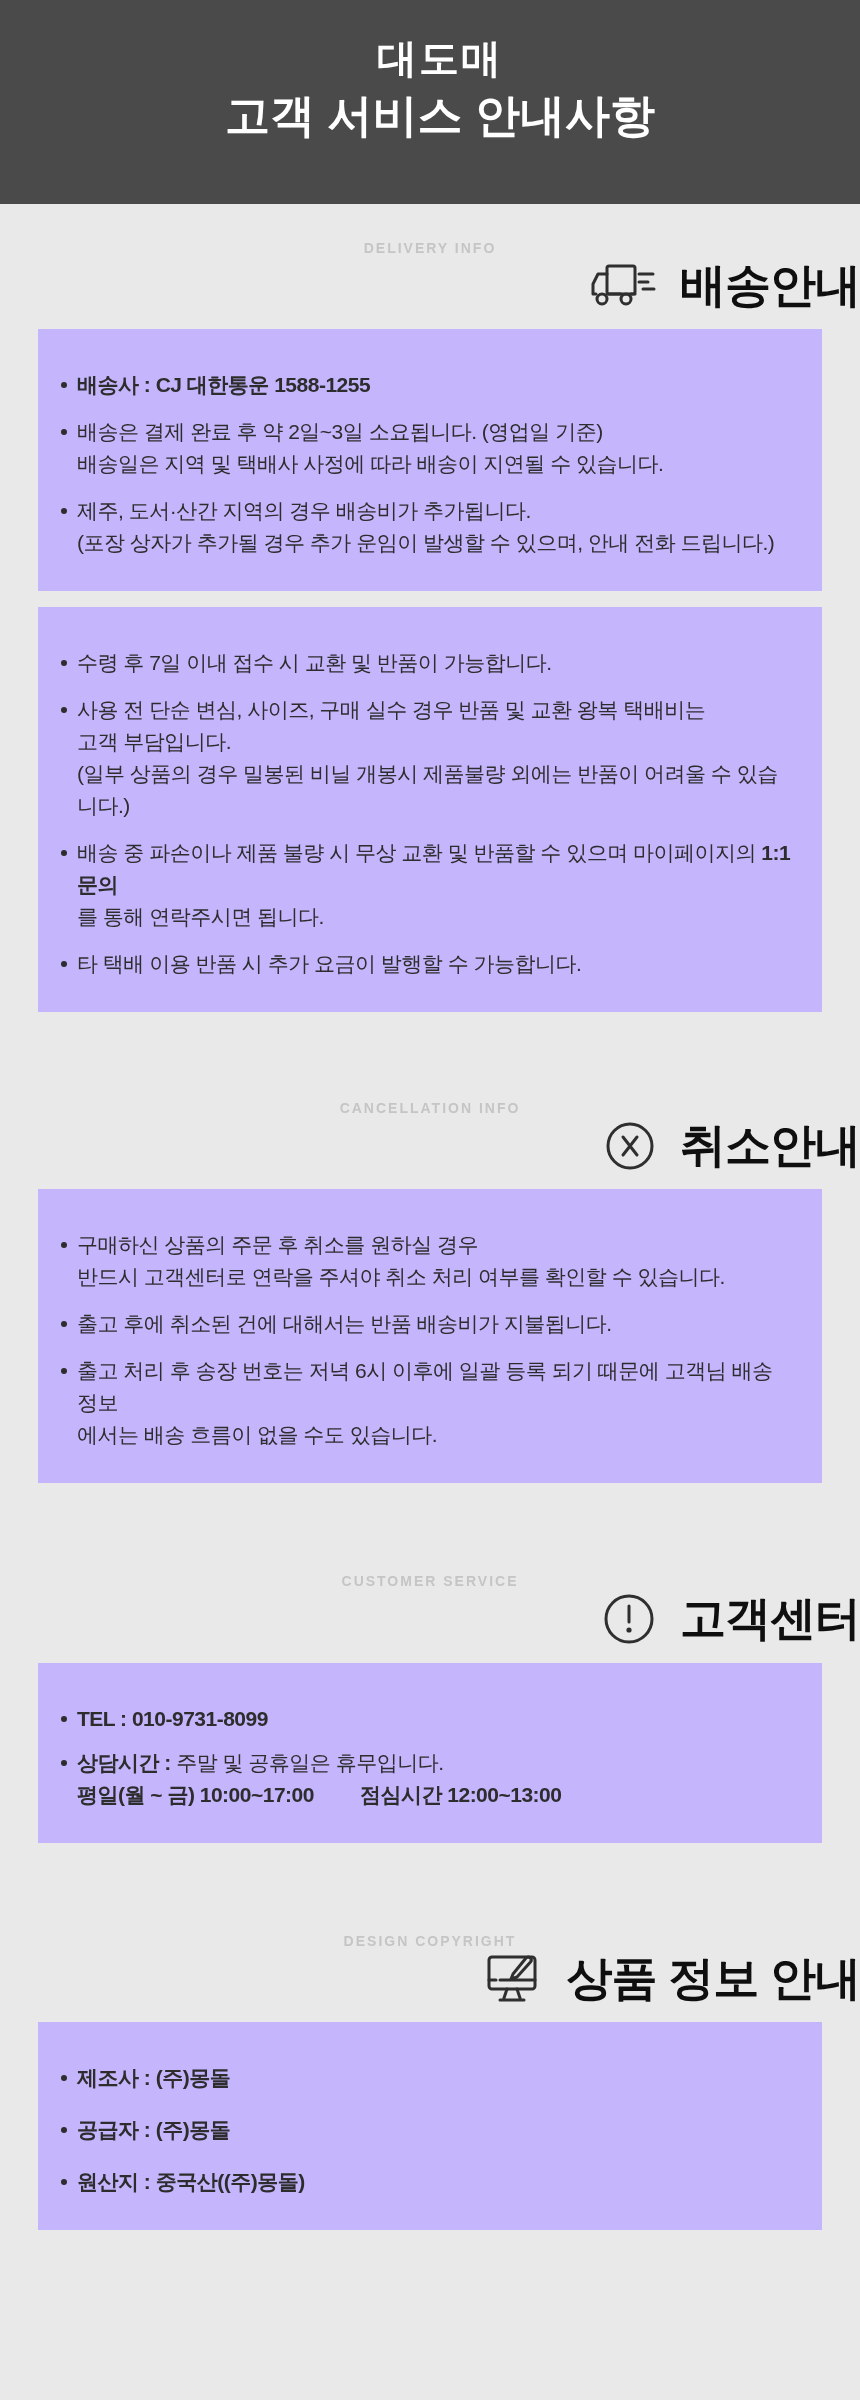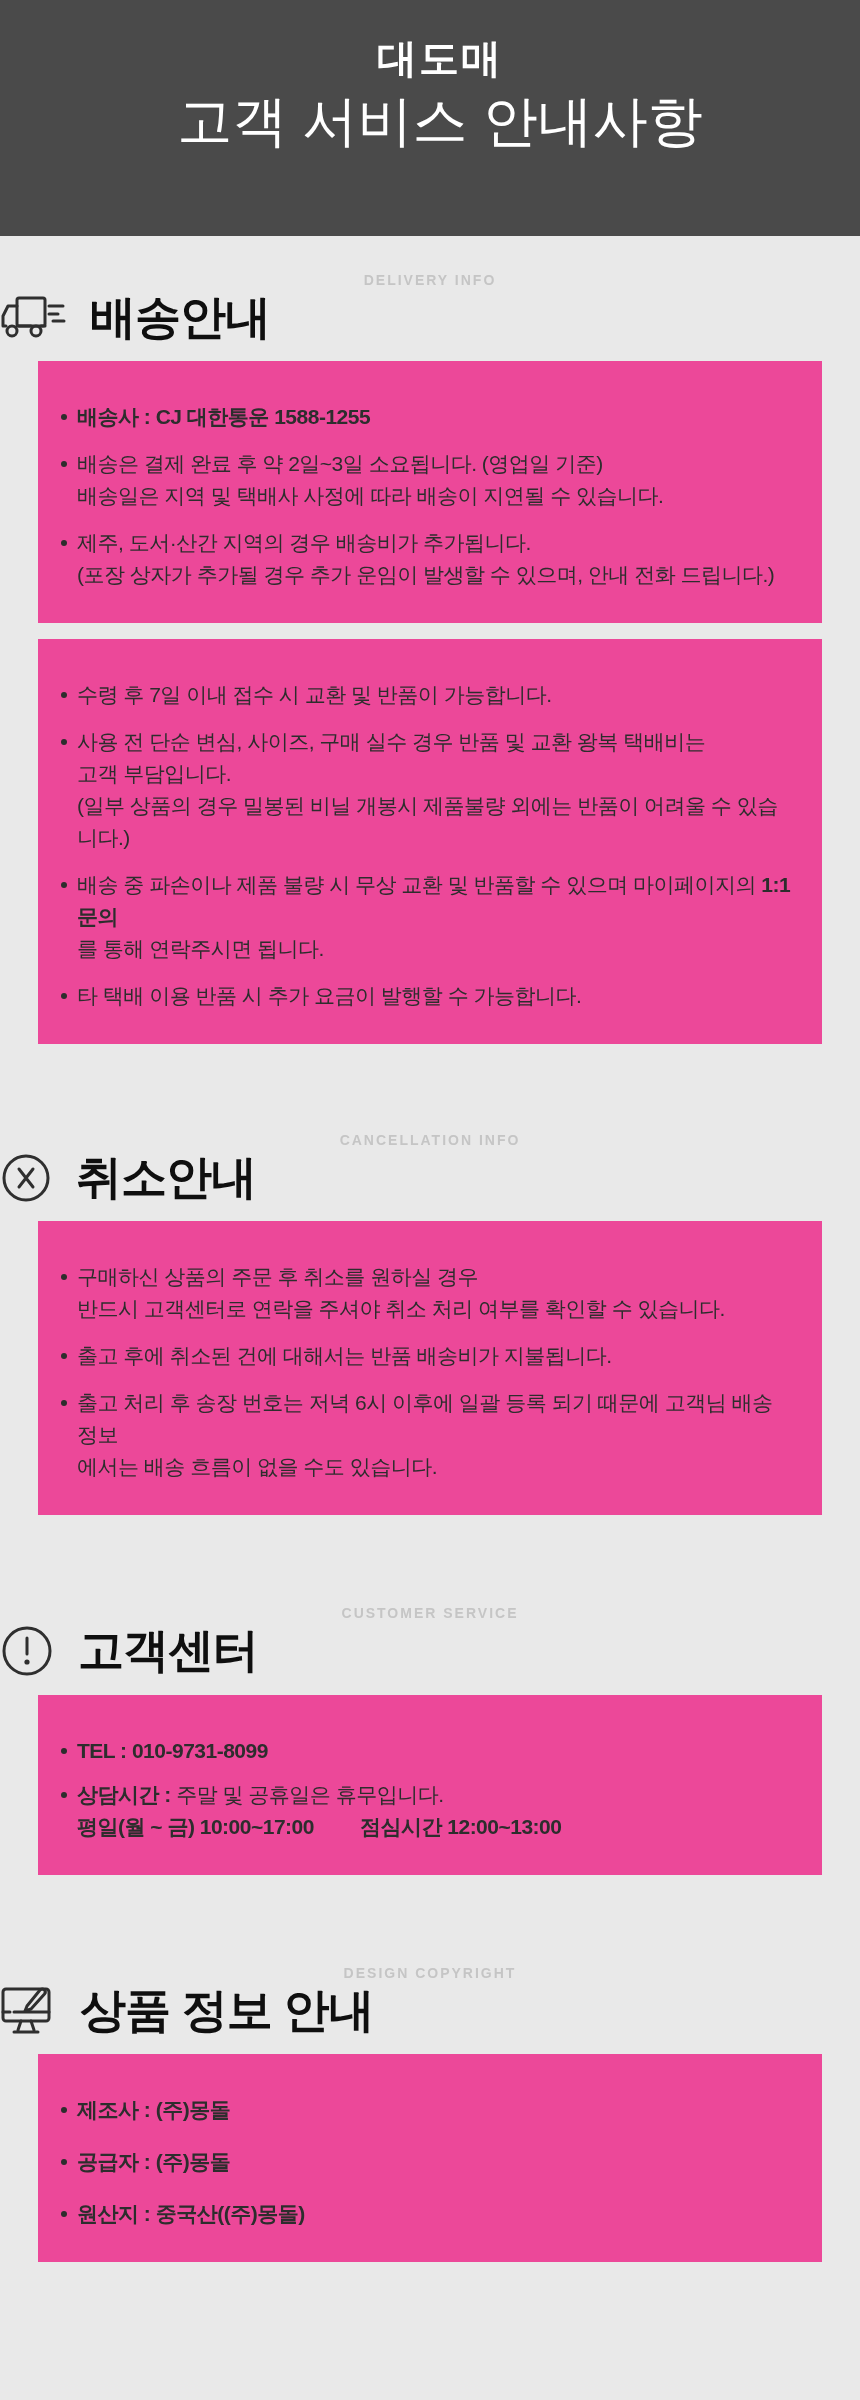--- a/index.html
+++ b/index.html
@@ -1,40 +1,40 @@
 <!DOCTYPE html>
 <html><head>
 <meta charset="utf-8">
 <style>
   * { margin:0; padding:0; box-sizing:border-box; }
   html,body { background:#d8d8d8; }
   body { font-family:"Liberation Sans","DejaVu Sans",sans-serif; }
   .page { width:860px; height:2400px; margin:0 auto; background:#e9e9e9; overflow:hidden; }
 
   
-  .header { background:#4a4a4a; height:236px; text-align:center; padding-top:34px;padding-left:20px; }
+  .header { background:#4a4a4a; height:204px; text-align:center; padding-top:34px;padding-left:20px; }
   .brand { color:#ffffff; font-size:40px; font-weight:600; letter-spacing:2px; line-height:1.2; }
-  .main-title { color:#ffffff; font-size:55px; font-weight:400; letter-spacing:0px; margin-top:8px; line-height:1.15; }
+  .main-title { color:#ffffff; font-size:45px; font-weight:700; letter-spacing:0px; margin-top:8px; line-height:1.15; }
 
   
   .section { text-align:center; }
   .sec-delivery { margin-top:36px; }
   .sec-exchange { margin-top:118px; }
   .sec-cancel   { margin-top:88px; }
   .sec-cs       { margin-top:90px; }
   .sec-design   { margin-top:90px; }
   .sec-label { font-size:14px; font-weight:600; color:#c5c5c5; letter-spacing:2px; }
-  .title-row { display:flex; align-items:center; justify-content:flex-start; gap:24px; margin-top:2px; }
+  .title-row { display:flex; align-items:center; justify-content:flex-end; gap:24px; margin-top:2px; }
   .sec-title { font-size:46px; font-weight:800; color:#0f0f0f; letter-spacing:-1px; line-height:1.2; }
   .icon-wrap { display:flex; align-items:center; }
   .icon-wrap svg { display:block; }
   .ic { stroke:#2f2f2f; stroke-width:3; fill:none; stroke-linecap:round; stroke-linejoin:round; }
 
   
-  .card { width:784px; margin:16px auto 0; background:#ec4899; padding:40px 30px 32px 22px; }
+  .card { width:784px; margin:16px auto 0; background:#c4b5fd; padding:40px 30px 32px 22px; }
   .blist { list-style:none; }
   .bitem { position:relative; padding-left:17px; font-size:21px; line-height:32px; color:#2d2d2d; margin-bottom:15px; font-weight:400; letter-spacing:-0.5px; }
   .bitem:last-child { margin-bottom:0; }
   .bitem::before { content:""; position:absolute; left:1px; top:13px; width:6px; height:6px; border-radius:50%; background:#2d2d2d; }
   .bold { font-weight:700; }
   .gap-right { display:inline-block; margin-right:46px; }
 </style>
 </head>
 <body>
 

